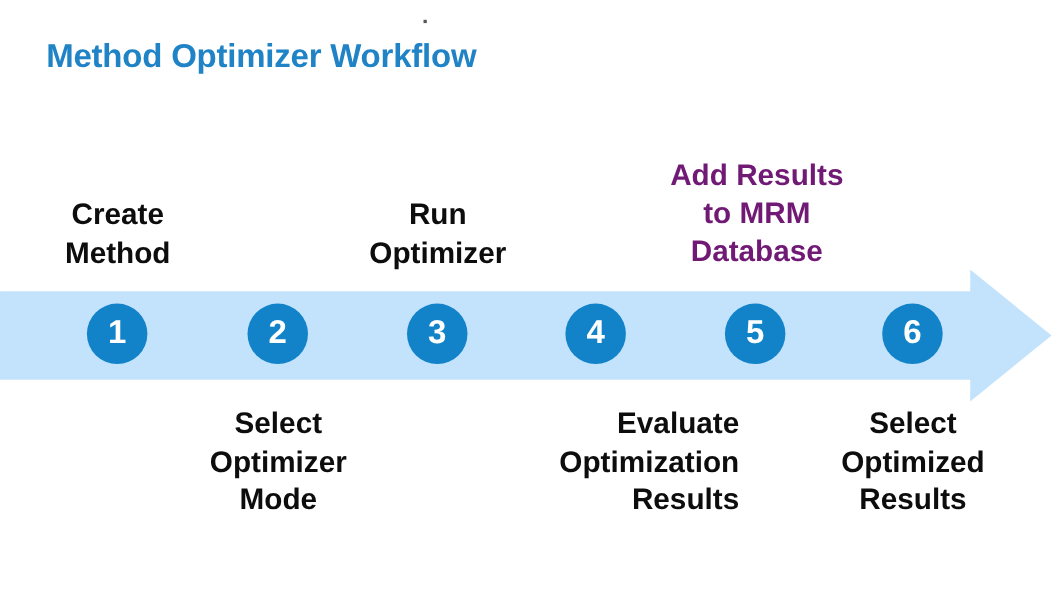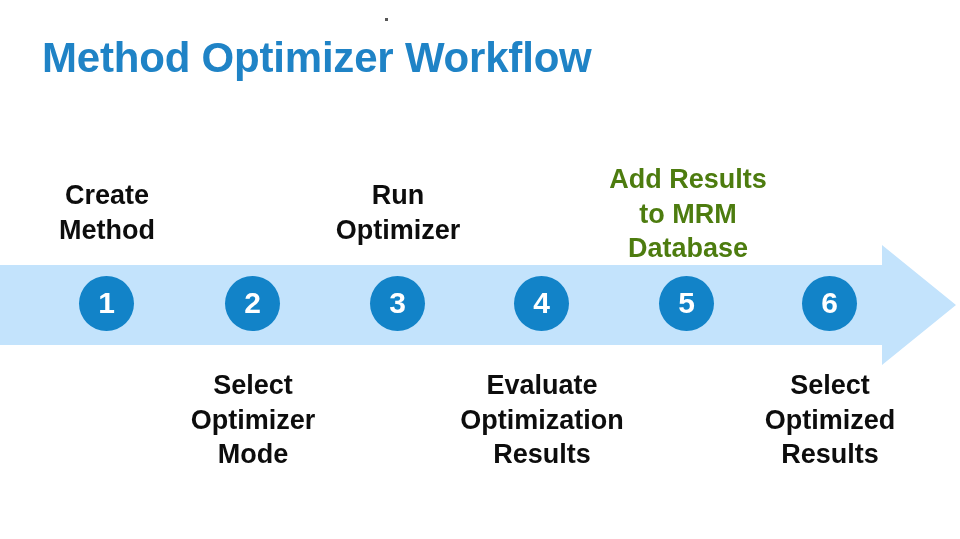--- a/index.html
+++ b/index.html
@@ -23,21 +23,21 @@
     width: 960px;
     height: 539px;
     background: #ffffff;
   }
 
   
   #title {
     position: absolute;
     left: 42px;
     top: 36px;
-    font-size: 42px;
+    font-size: 30px;
     font-weight: bold;
     color: #1f83c6;
     letter-spacing: -0.2px;
     white-space: nowrap;
     line-height: 1.05;
   }
 
   
   #speck {
     position: absolute;
@@ -102,21 +102,21 @@
   .c1 { left: 79px; }
   .c2 { left: 225px; }
   .c3 { left: 370px; }
   .c4 { left: 514px; }
   .c5 { left: 659px; }
   .c6 { left: 802px; }
 
   .l1 { left: 107px;  top: 178px; }
   .l2 { left: 253px;  top: 353px; }
   .l3 { left: 398px;  top: 178px; }
-  .l4 { left: 542px;  top: 353px; }
+  .l4 { left: 542px;  top: 353px; text-align: right; }
   .l5 { left: 688px;  top: 142px; }
   .l6 { left: 830px;  top: 353px; }
 </style>
 </head>
 <body>
 
 <div id="slide" style="background: rgb(255, 255, 255);">
 
   <div id="title" style="color: rgb(31, 131, 198);">Method Optimizer Workflow</div>
 
@@ -152,20 +152,20 @@
   <div class="step-label label-above l1" style="color: rgb(13, 13, 13);">Create
 Method</div>
   <div class="step-label label-below l2" style="color: rgb(13, 13, 13);">Select
 Optimizer
 Mode</div>
   <div class="step-label label-above l3" style="color: rgb(13, 13, 13);">Run
 Optimizer</div>
   <div class="step-label label-below l4" style="color: rgb(13, 13, 13);">Evaluate
 Optimization
 Results</div>
-  <div class="step-label label-above l5" style="color: #4d7c0f; margin-top: 20px;">Add Results
+  <div class="step-label label-above l5" style="color: #701a75;">Add Results
 to MRM
 Database</div>
   <div class="step-label label-below l6" style="color: rgb(13, 13, 13);">Select
 Optimized
 Results</div>
 
 </div>
 
 </body></html>

